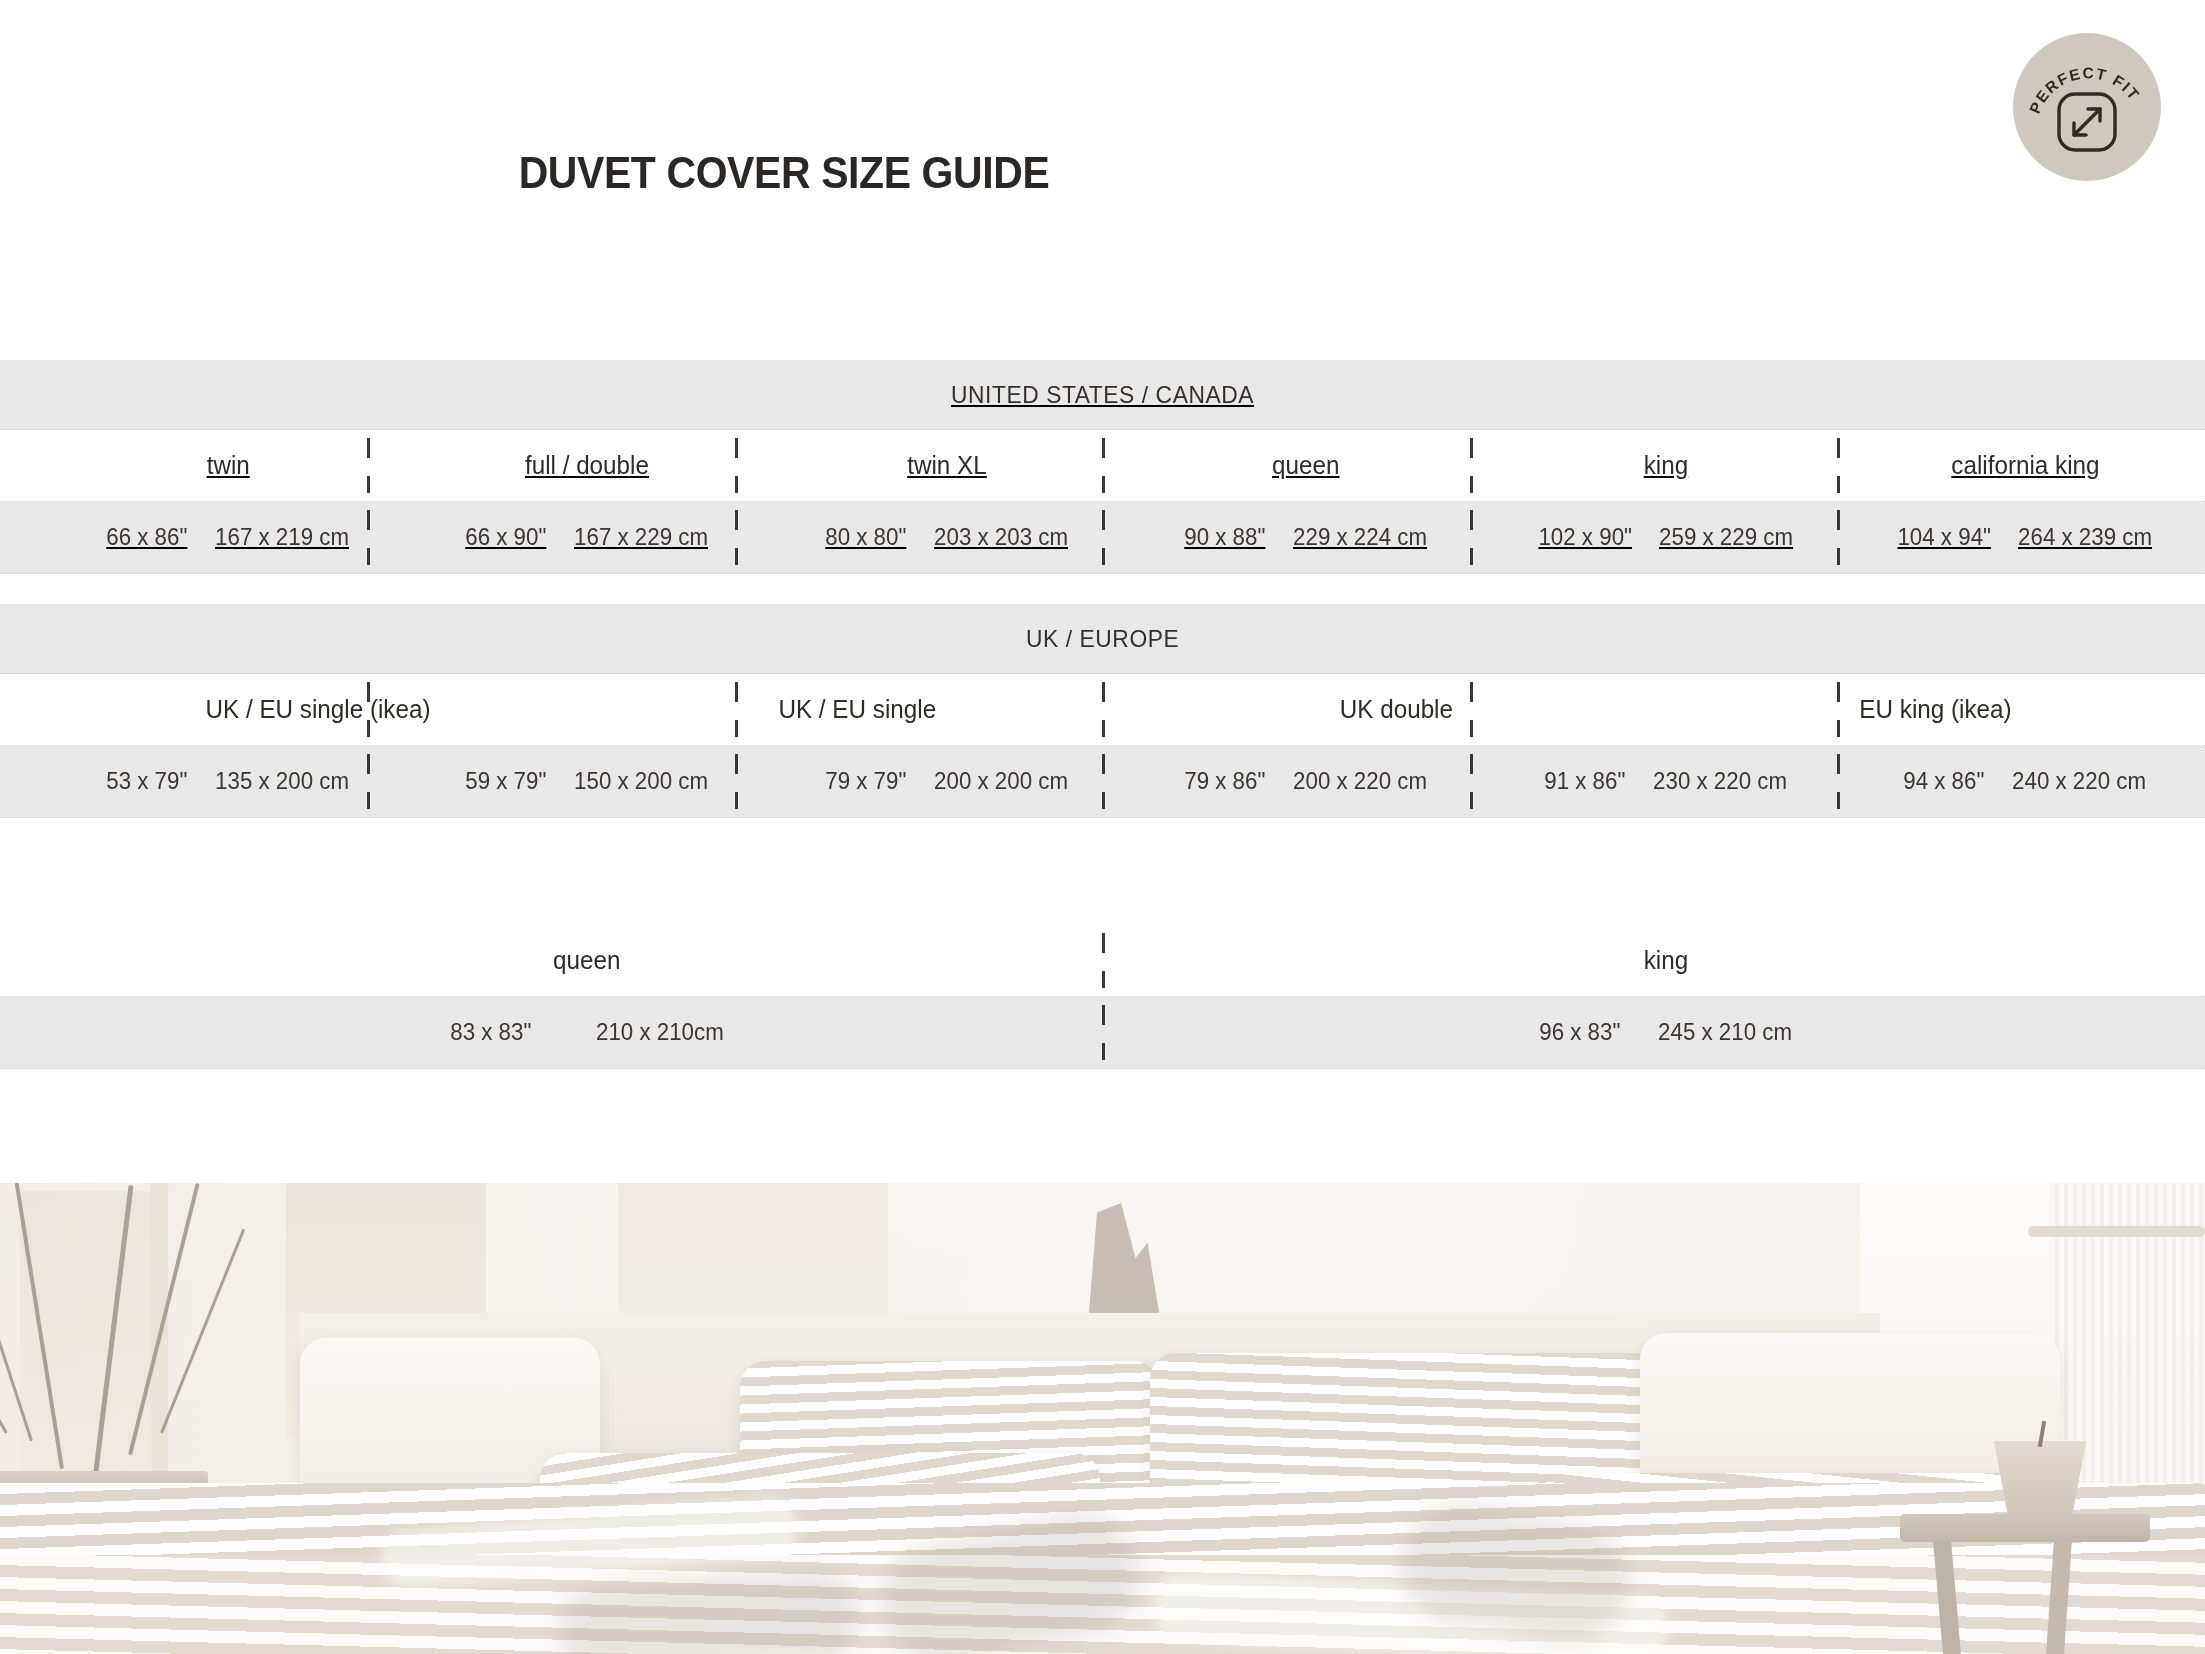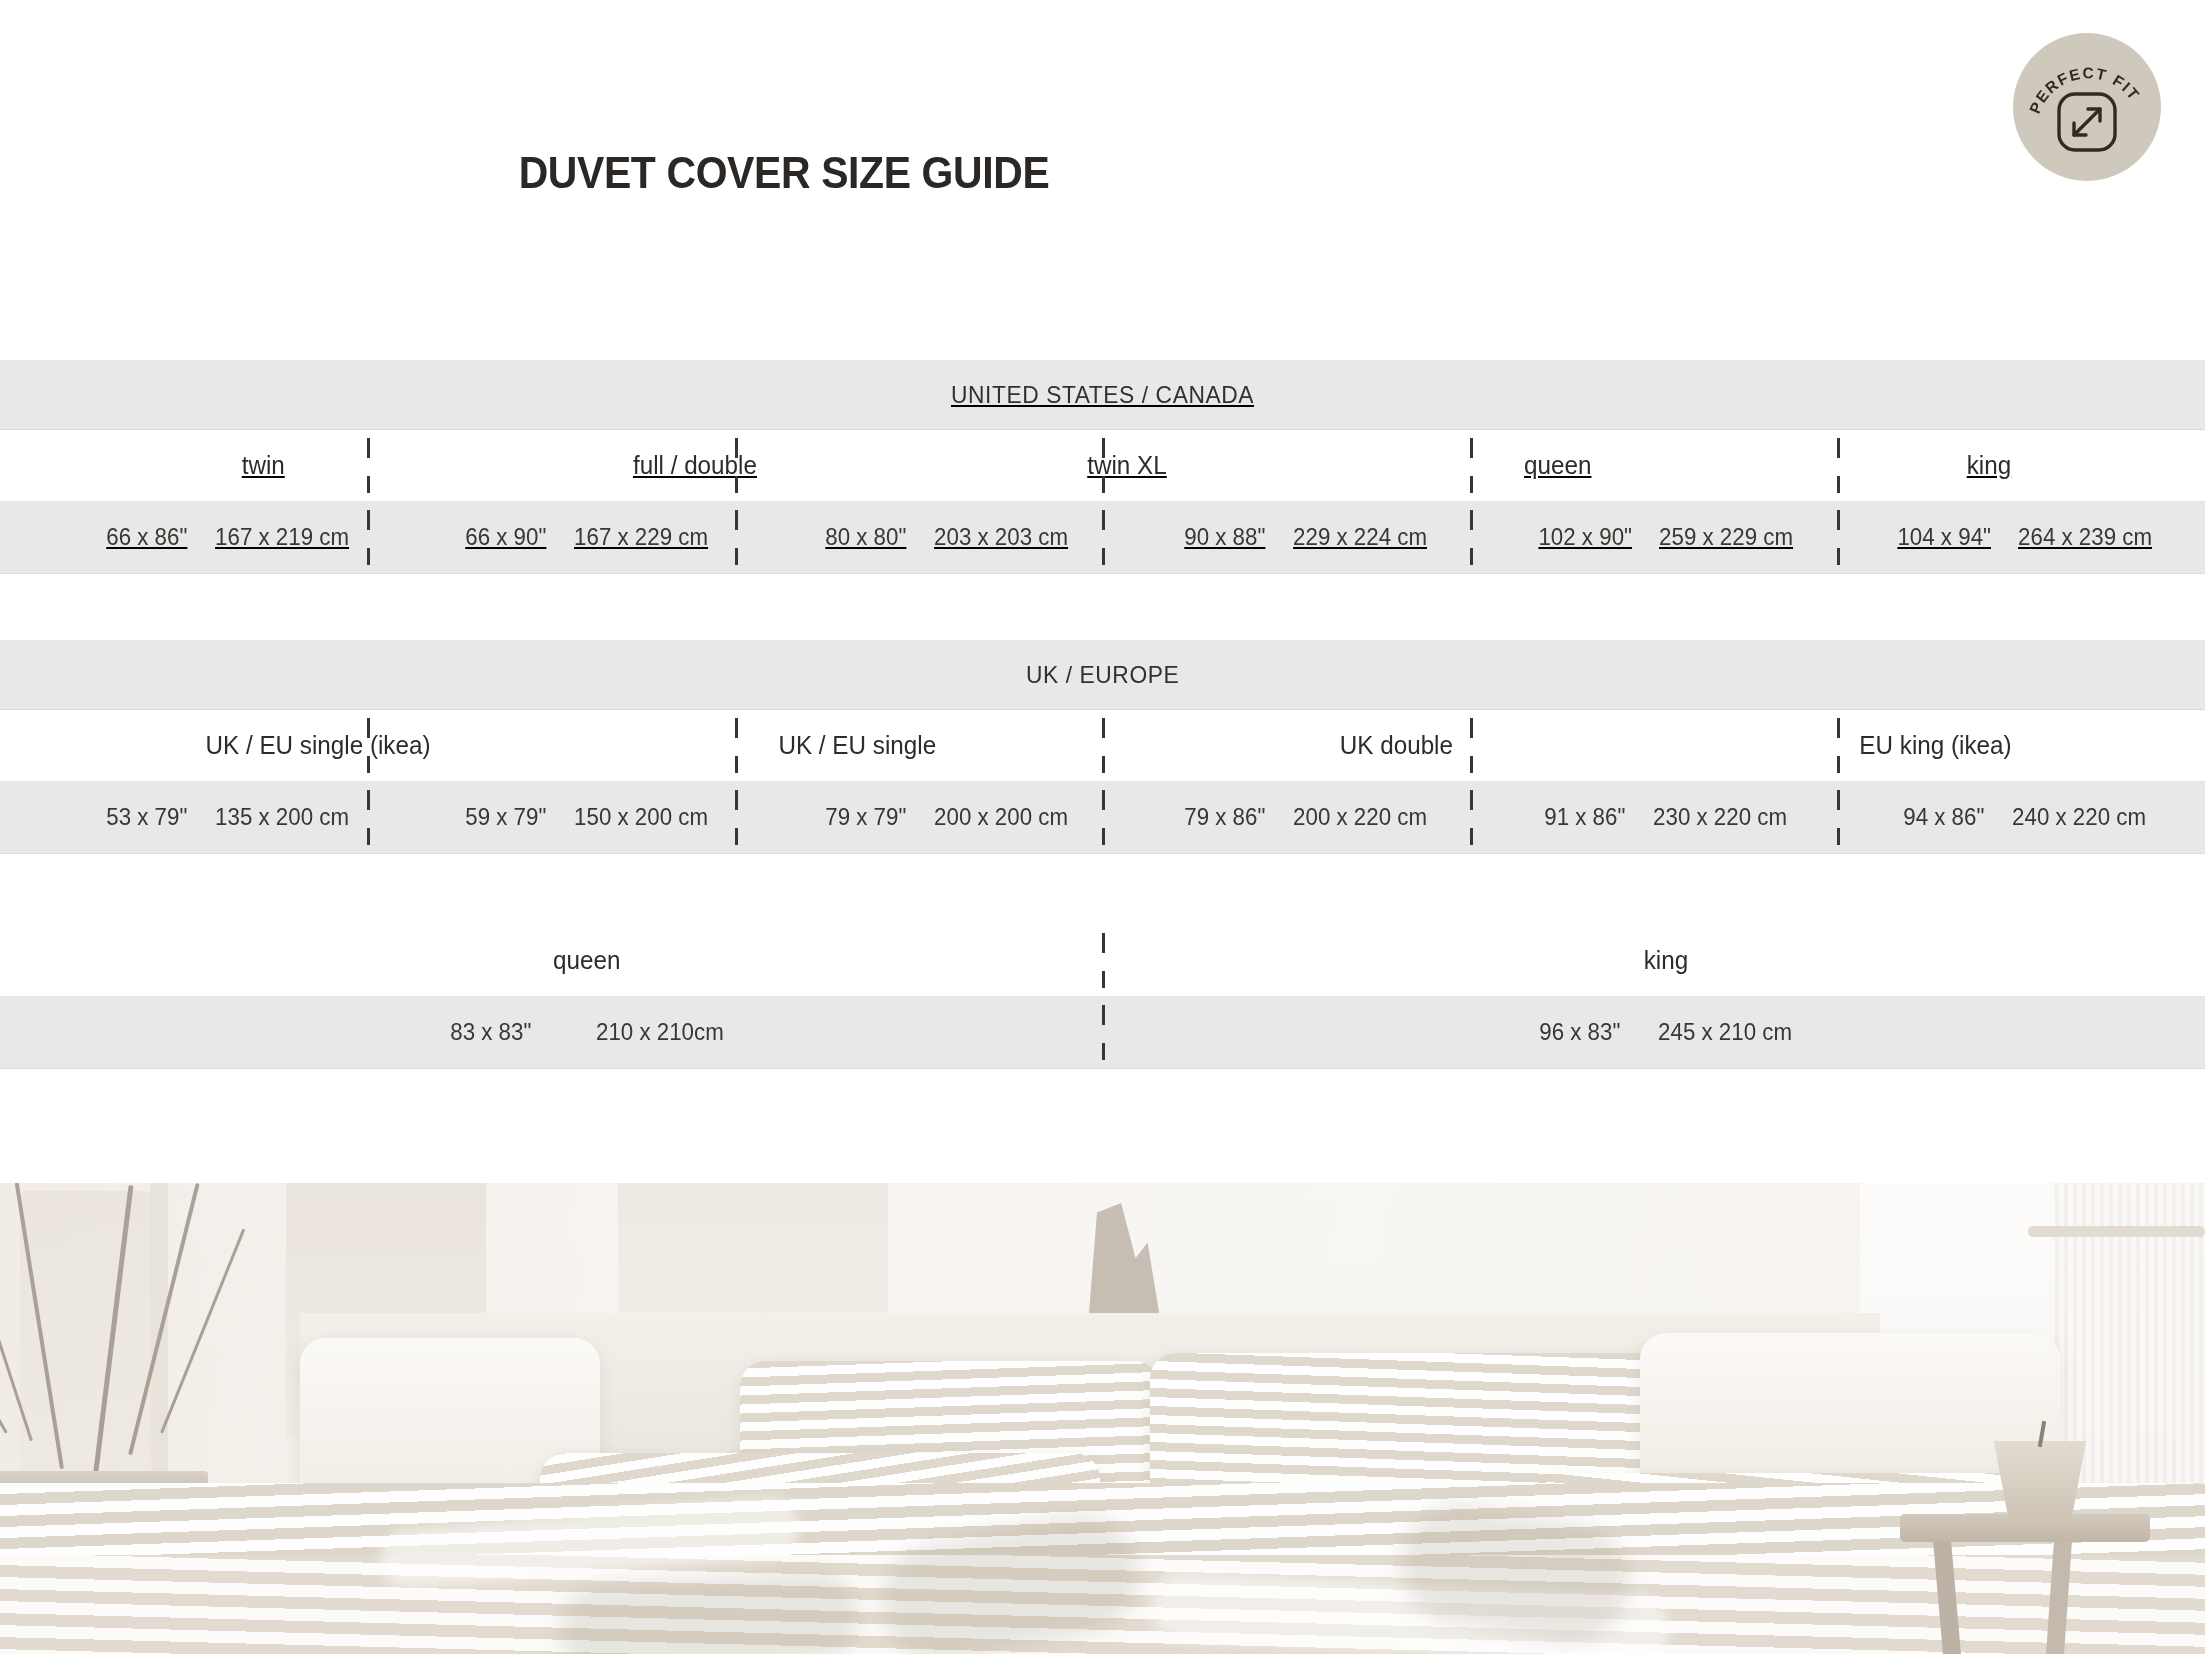--- a/index.html
+++ b/index.html
@@ -338,20 +338,23 @@
         </div>
       <div class="cell">
           <span class="cell-label">twin XL</span>
         </div>
       <div class="cell">
           <span class="cell-label">queen</span>
         </div>
       <div class="cell">
           <span class="cell-label">king</span>
         </div>
+      <div class="cell">
+          <span class="cell-label">california king</span>
+        </div>
       <div class="seps">
         <div class="sep" style="left:367px"></div>
           <div class="sep" style="left:735px"></div>
         <div class="sep" style="left:1102px"></div>
           <div class="sep" style="left:1470px"></div>
         <div class="sep" style="left:1837px"></div>
       </div>
     </div>
     <div class="tbl-row values">
       <div class="cell">
@@ -393,21 +396,21 @@
       <div class="seps">
         <div class="sep" style="left:367px"></div>
           <div class="sep" style="left:735px"></div>
         <div class="sep" style="left:1102px"></div>
           <div class="sep" style="left:1470px"></div>
         <div class="sep" style="left:1837px"></div>
       </div>
     </div>
   </section>
 
-  <section class="size-table" style="top:640px;">
+  <section class="size-table" style="top:604px;">
     <div class="tbl-head">
       <span class="tbl-head-text">UK / EUROPE</span>
     </div>
     <div class="tbl-row labels">
       <div class="cell">
           <span class="cell-label">UK / EU single (ikea)</span>
         </div>
       <div class="cell">
           <span class="cell-label">UK / EU single</span>
         </div>

